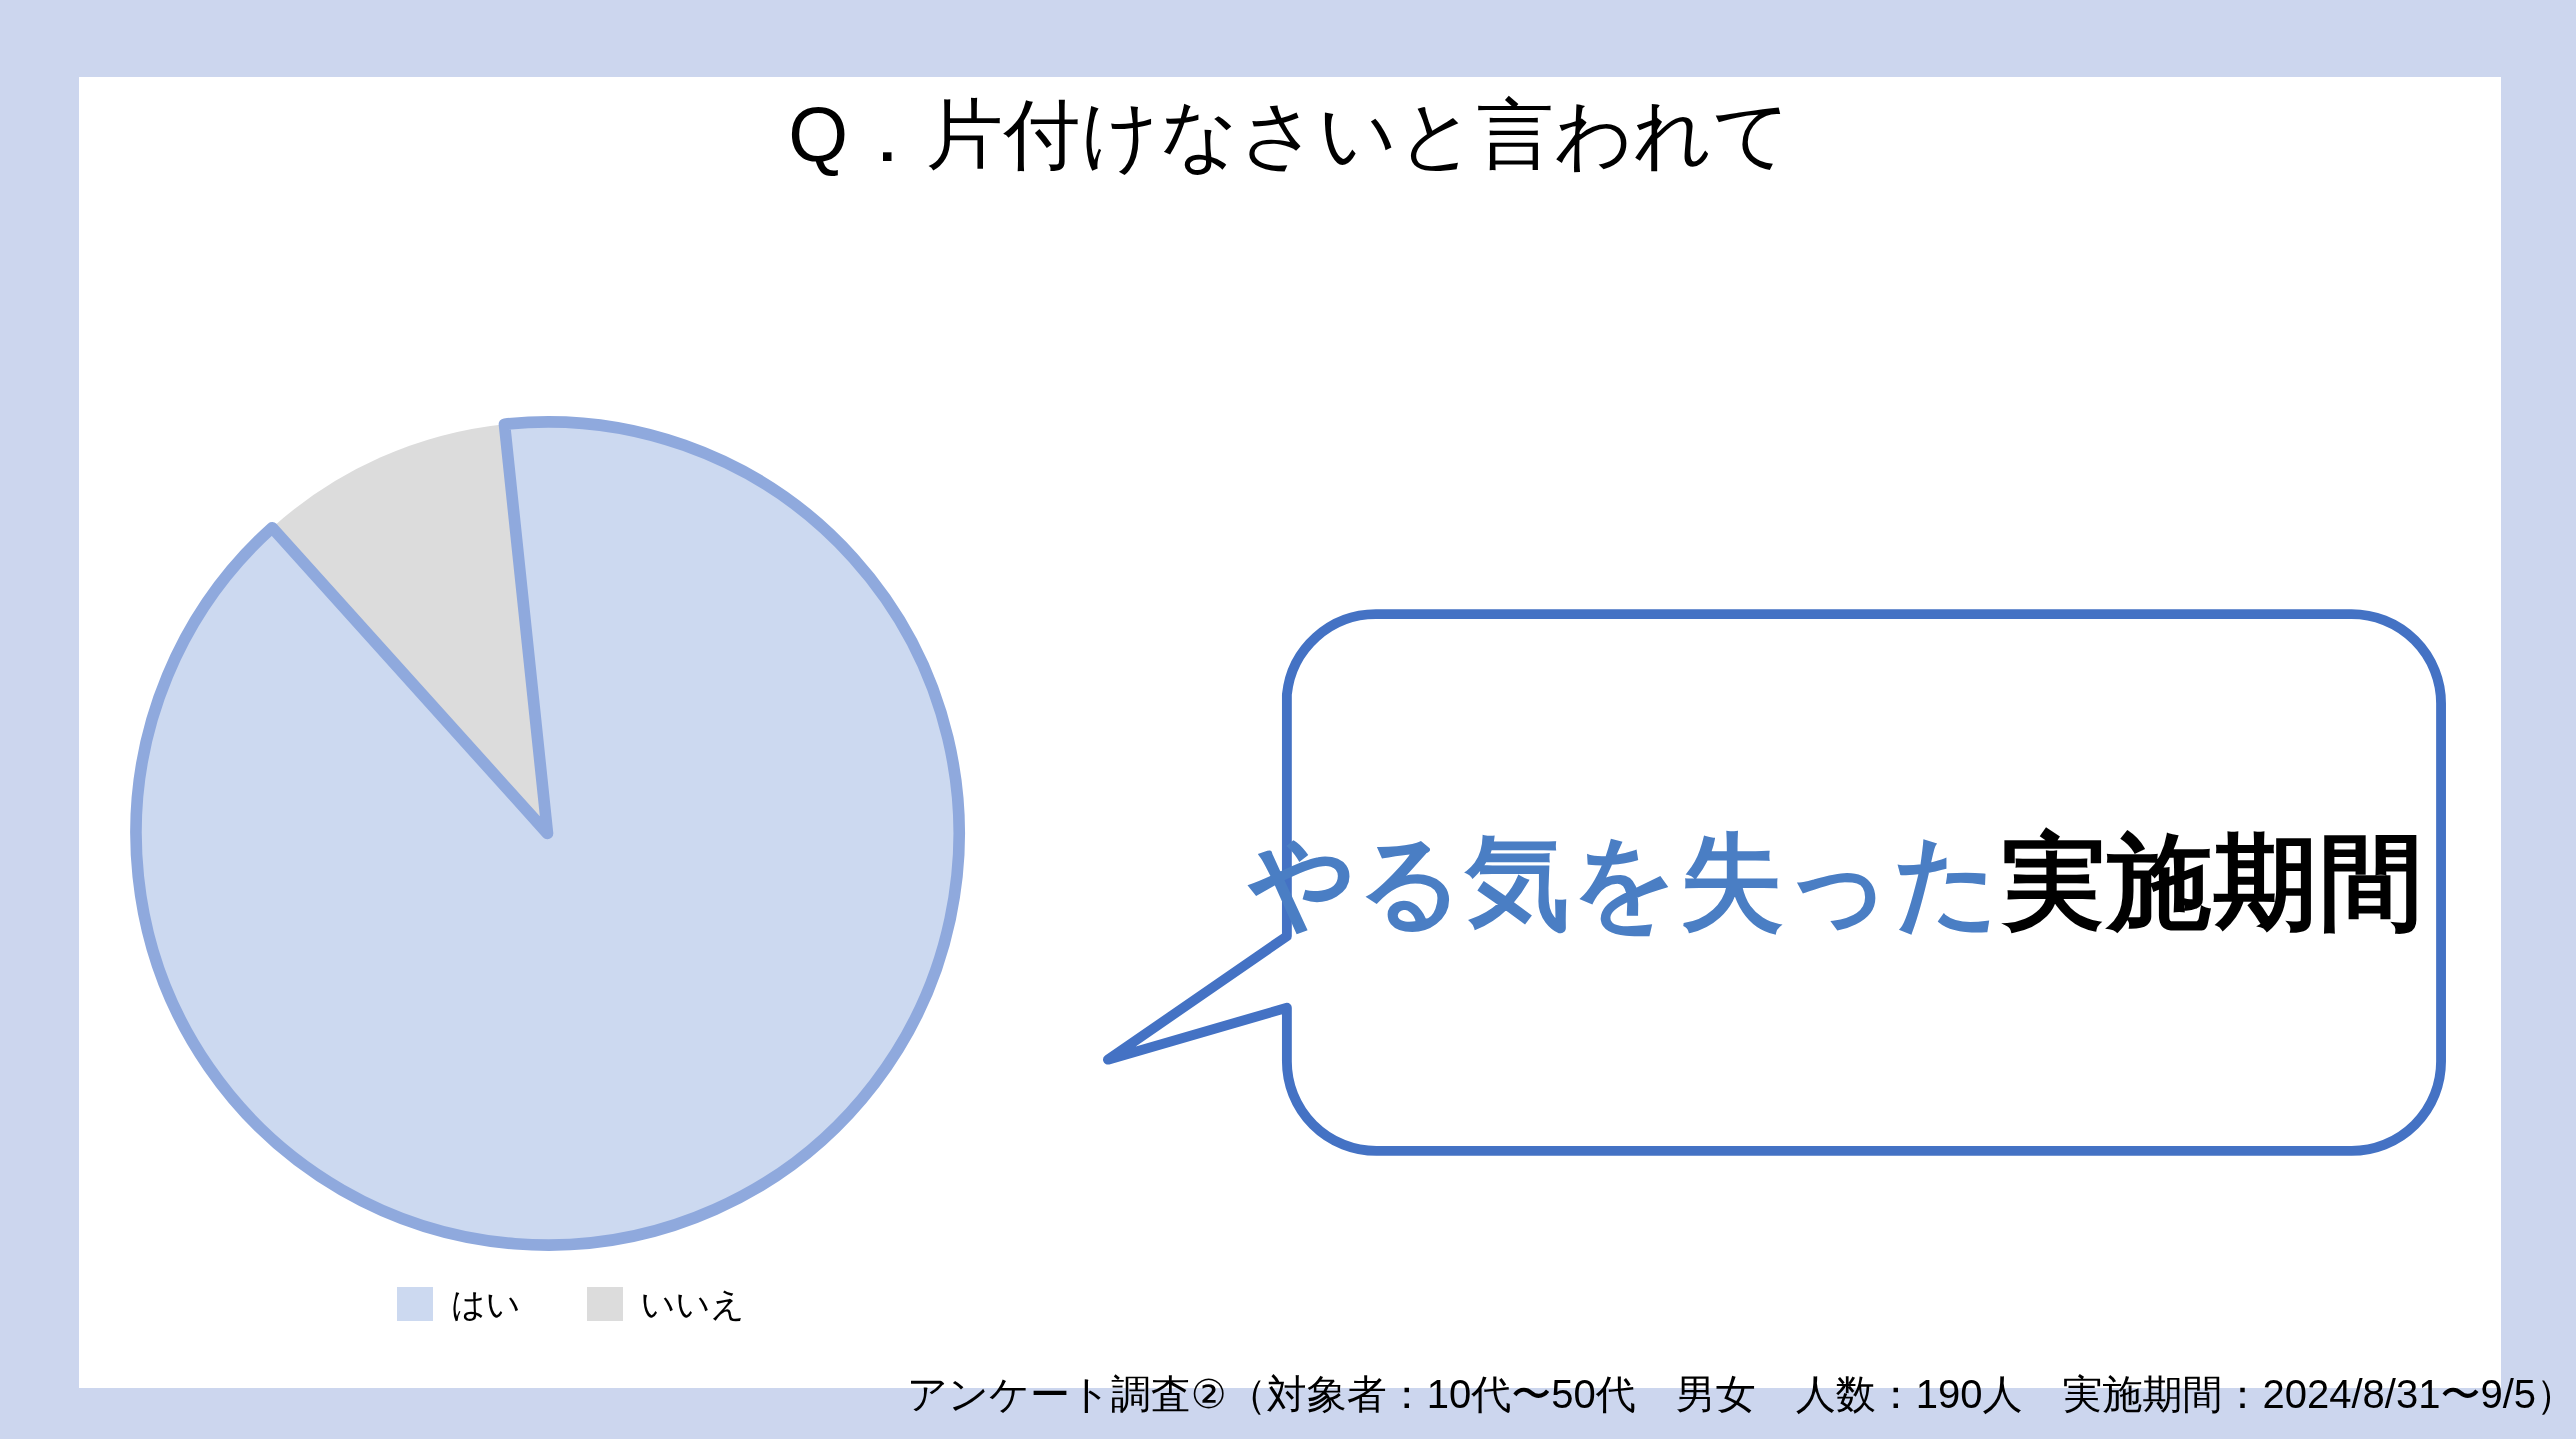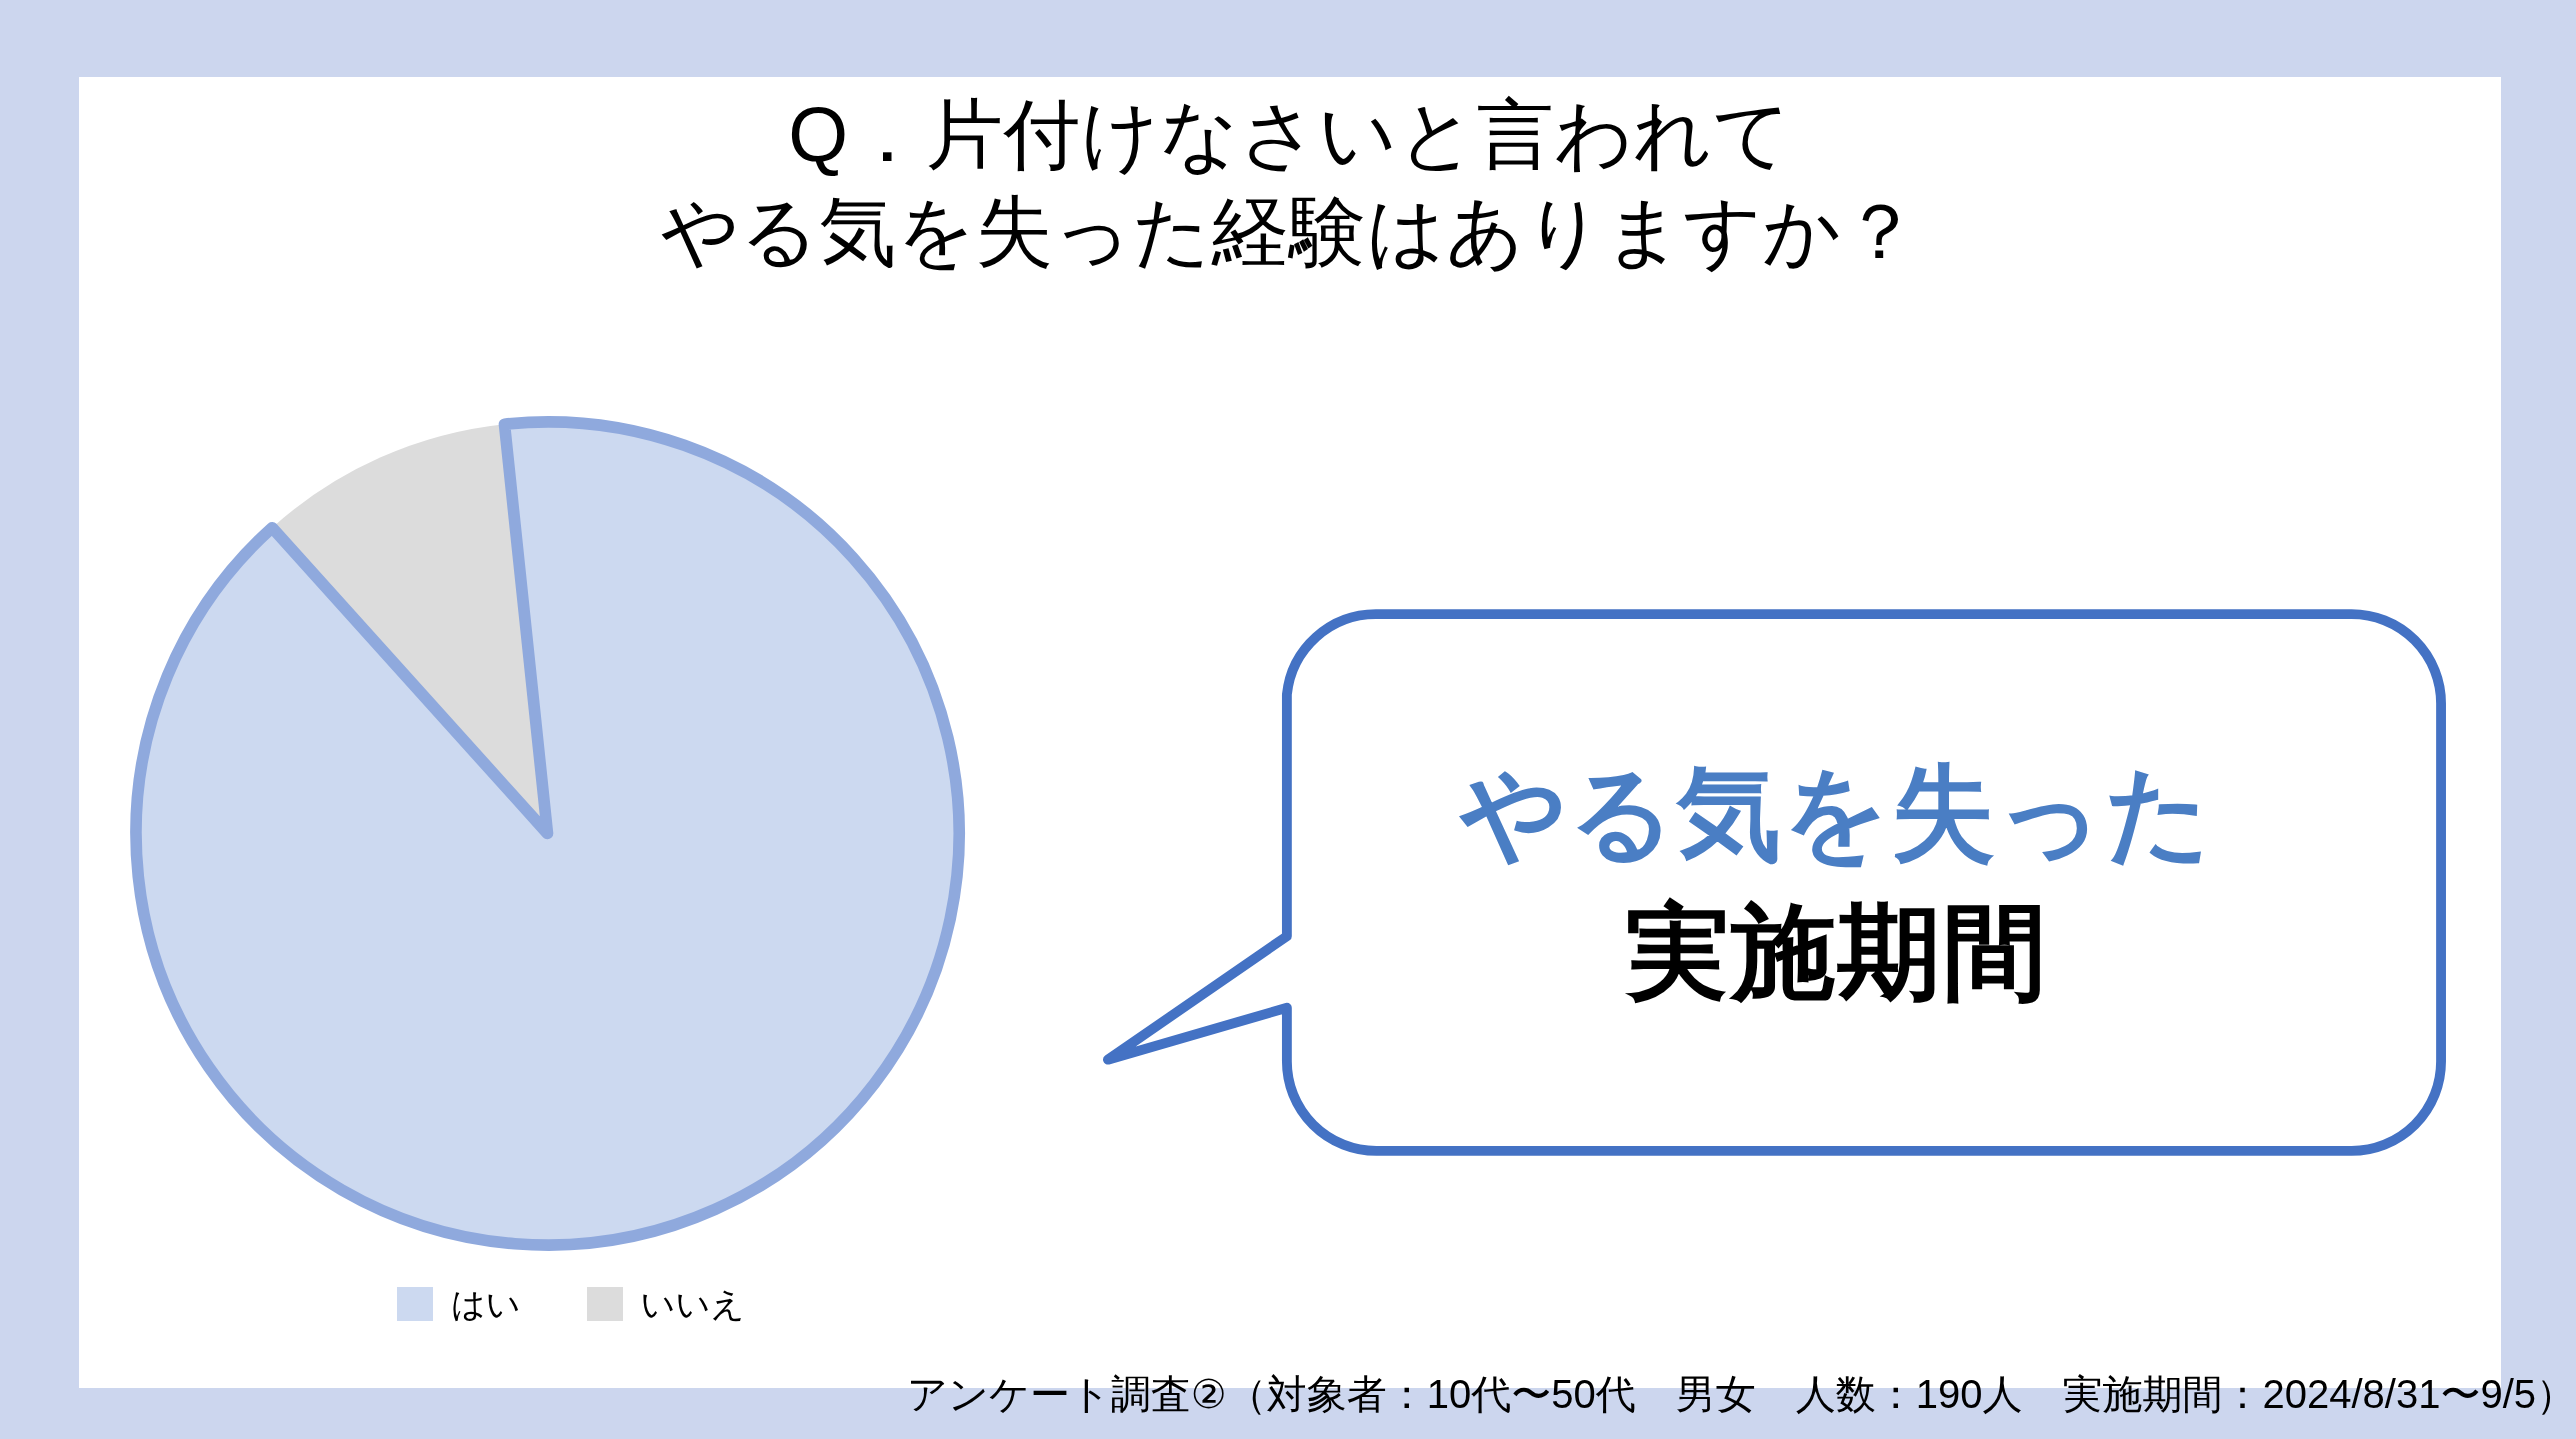--- a/index.html
+++ b/index.html
@@ -105,21 +105,20 @@
     height: 555px;
   }
   #bubble-svg { display: block; width: 1351px; height: 555px; }
   #bubble-text {
     position: absolute;
     left: 1136px;
     top: 573px;
     width: 1244px;
     height: 465px;
     display: flex;
-    flex-direction: column;
     justify-content: center;
     align-items: center;
     text-align: center;
     pointer-events: none;
   }
   .bubble-line {
     font-size: 104px;
     font-weight: 700;
     line-height: 1.33;
     letter-spacing: 1.8px;
@@ -141,21 +140,20 @@
     white-space: nowrap;
   }
 </style>
 </head>
 <body>
 
 <div id="card">
 
   <div id="question">
     <span class="qline">Q．片付けなさいと言われて</span>
-    <span class="qline">やる気を失った経験はありますか？</span>
   </div>
 
   <div id="pie-wrap">
     <svg id="pie-svg" viewBox="0 0 940 940" xmlns="http://www.w3.org/2000/svg">
 
       <path id="slice-no" fill="#dcdcdc" d="M 470 470 L 162.2 128.2 A 460 460 0 0 1 421.9 12.5 Z"></path>
 
       <path id="slice-yes" fill="#ccd9f0" stroke="#8fa9dd" stroke-width="13" stroke-linejoin="round" d="M 470 470 L 421.9 12.5 A 460 460 0 1 1 162.2 128.2 Z"></path>
     </svg>
   </div>

